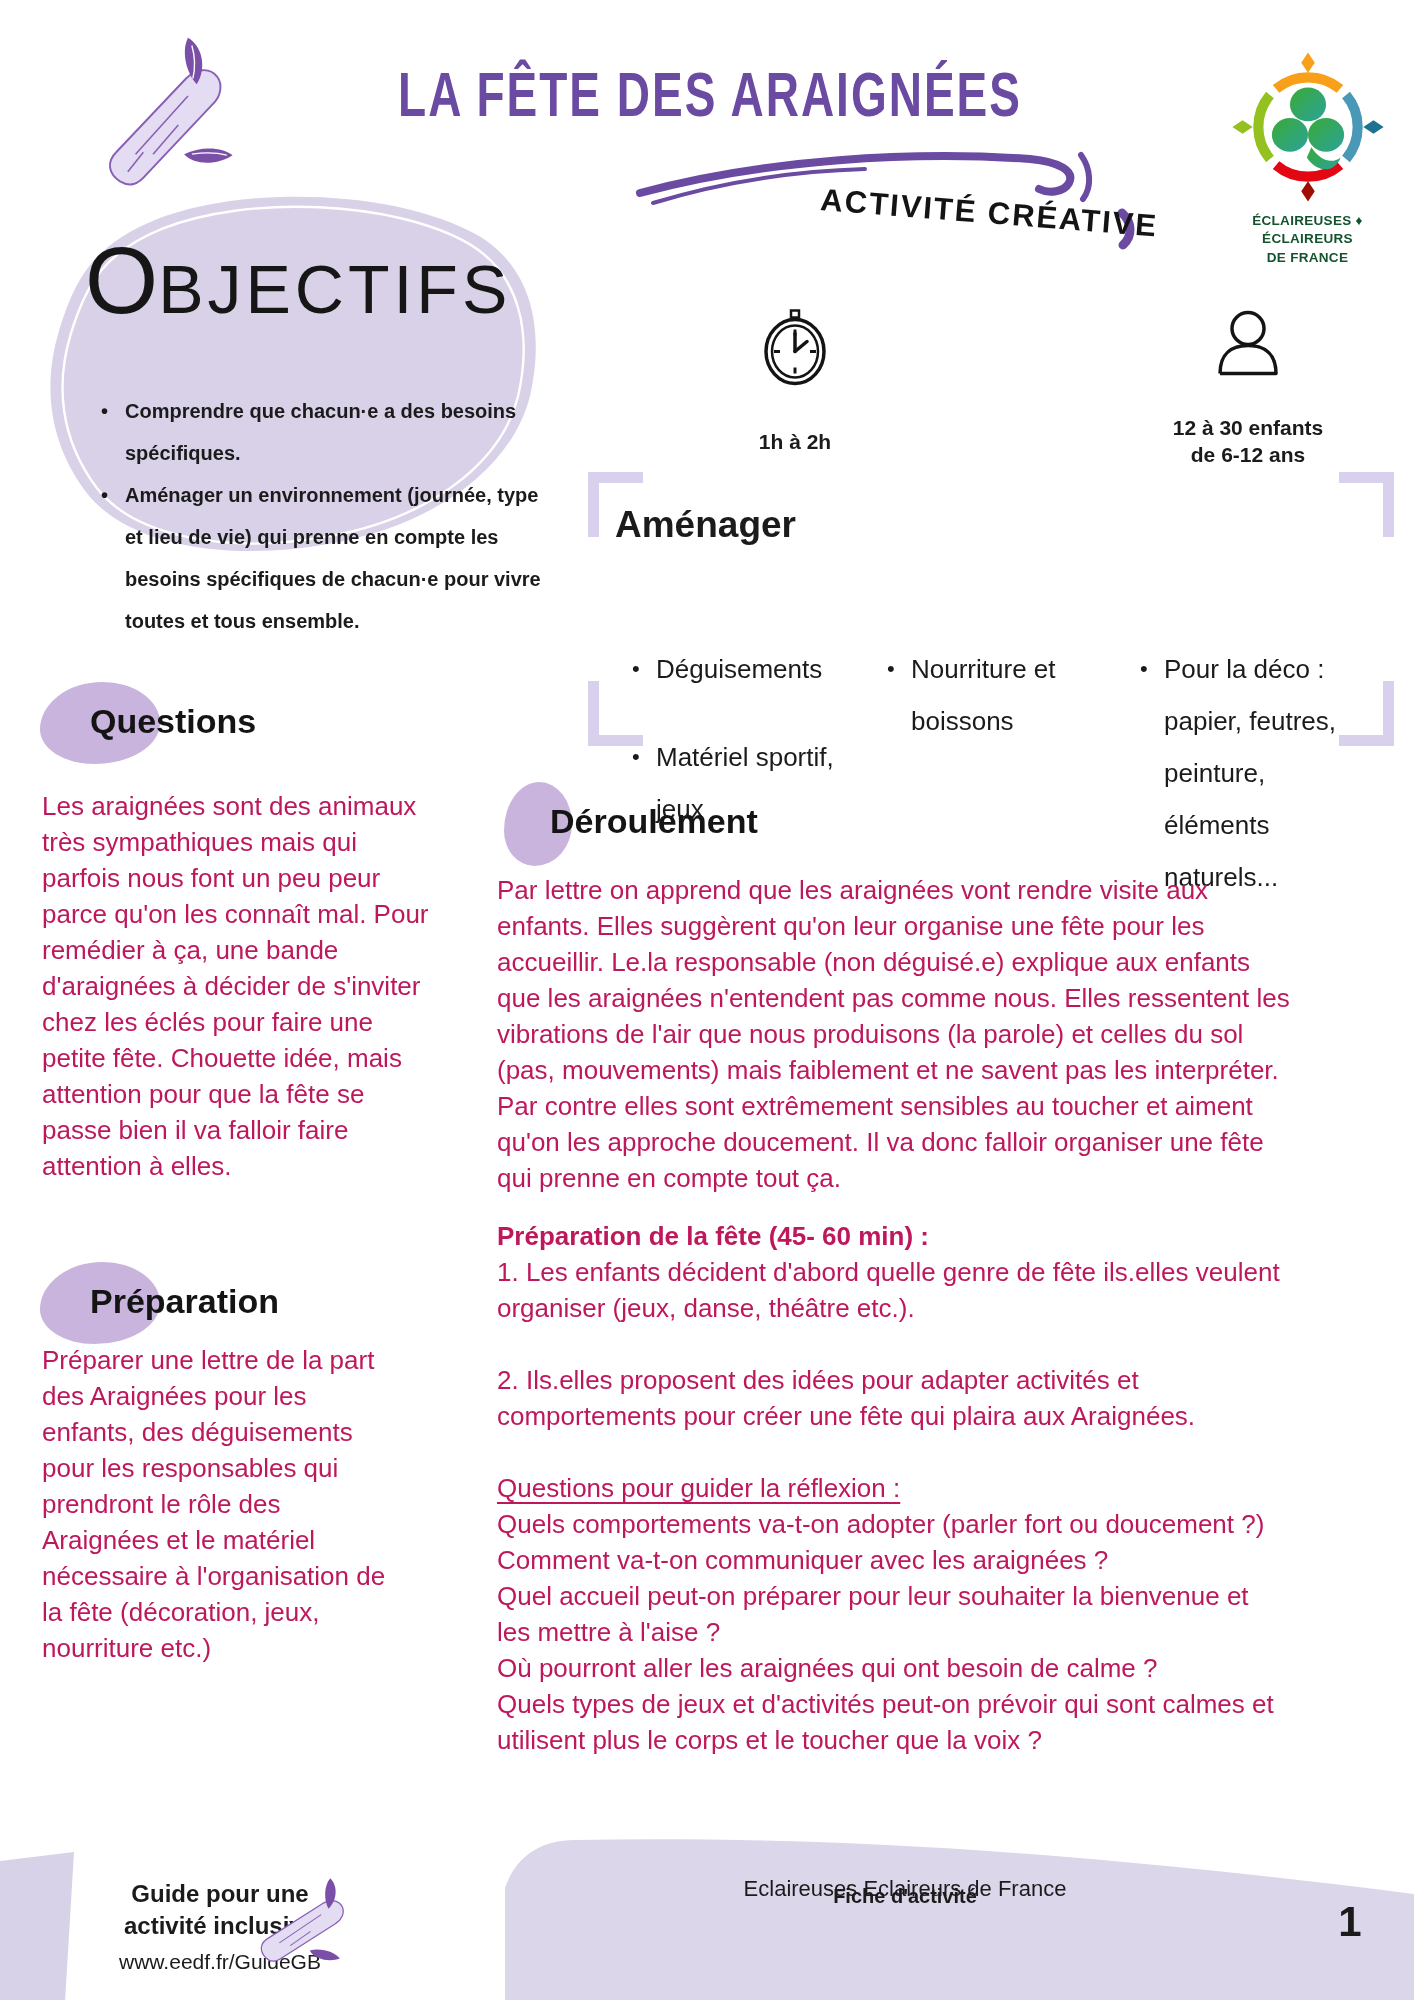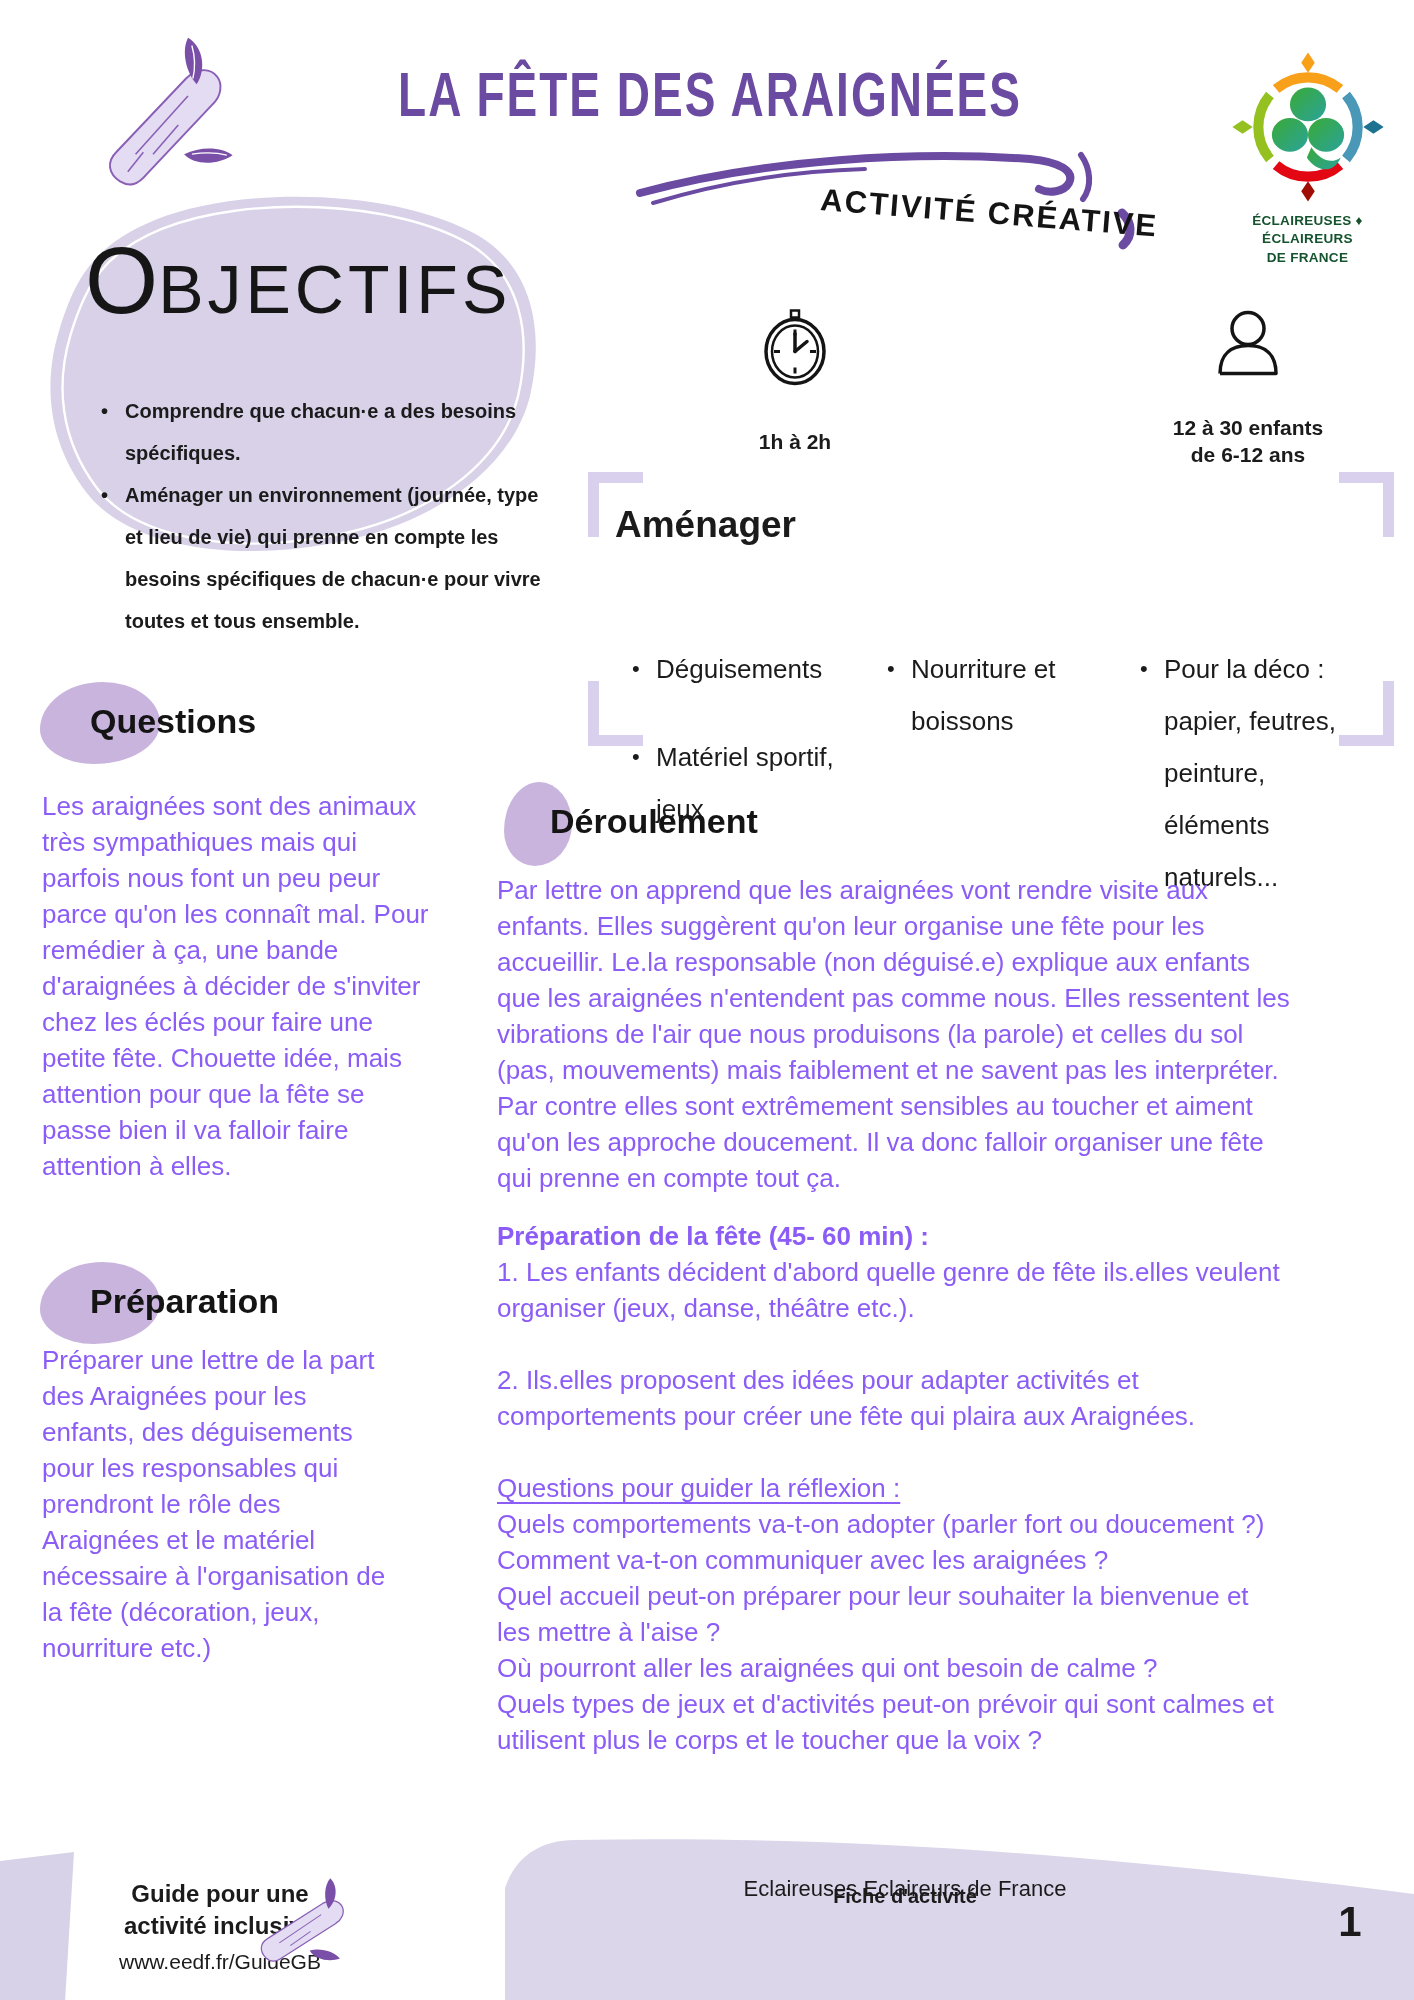--- a/index.html
+++ b/index.html
@@ -53,21 +53,21 @@
   .mcol-1{left:42px;width:245px;}
   .mcol-1 li + li{margin-top:36px;}
   .mcol-2{left:297px;width:220px;}
   .mcol-3{left:550px;width:235px;}
 
   
   .heading-blob{position:absolute;background:#c9b4de;border-radius:52% 48% 55% 45% / 58% 50% 50% 42%;}
   .section-title{position:absolute;font-size:34px;font-weight:700;color:#141414;}
 
   
-  .para{font-size:26px;line-height:36px;color:#8b5cf6;}
+  .para{font-size:26px;line-height:36px;color:#be185d;}
   .left-para{width:462px;}
   .right-col{left:497px;width:908px;}
   .bold-line{font-weight:700;}
   .mt-gap{margin-top:36px;}
   .underlined{text-decoration:underline;text-underline-offset:5px;text-decoration-thickness:2px;}
 
   
   .footer-left-shape{left:0;top:1852px;width:74px;height:148px;background:#d8d2e9;
     clip-path:polygon(0 6%,100% 0,88% 100%,0 100%);}
   .footer-left-text{left:95px;top:1878px;width:250px;text-align:center;}

